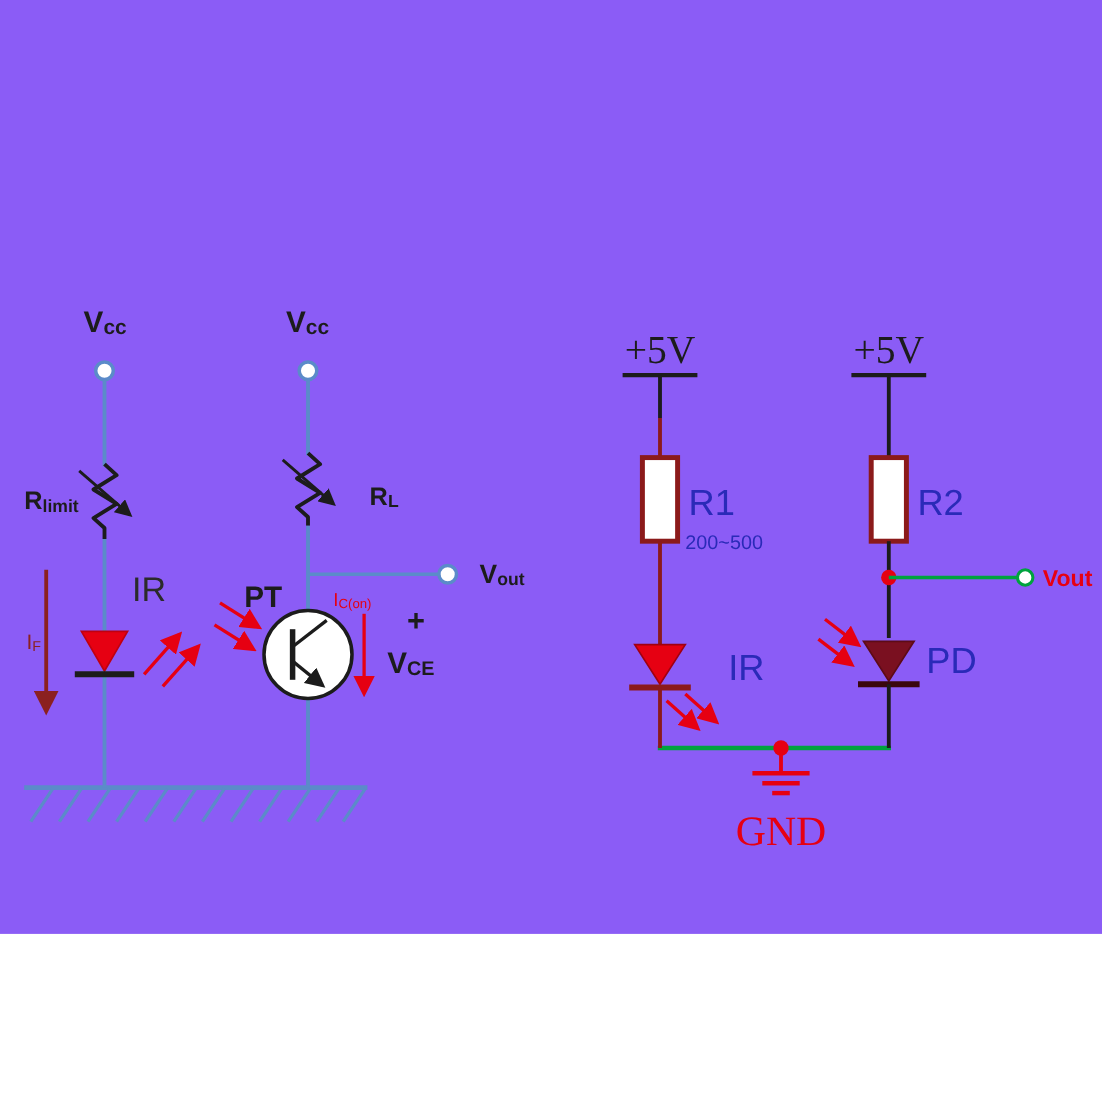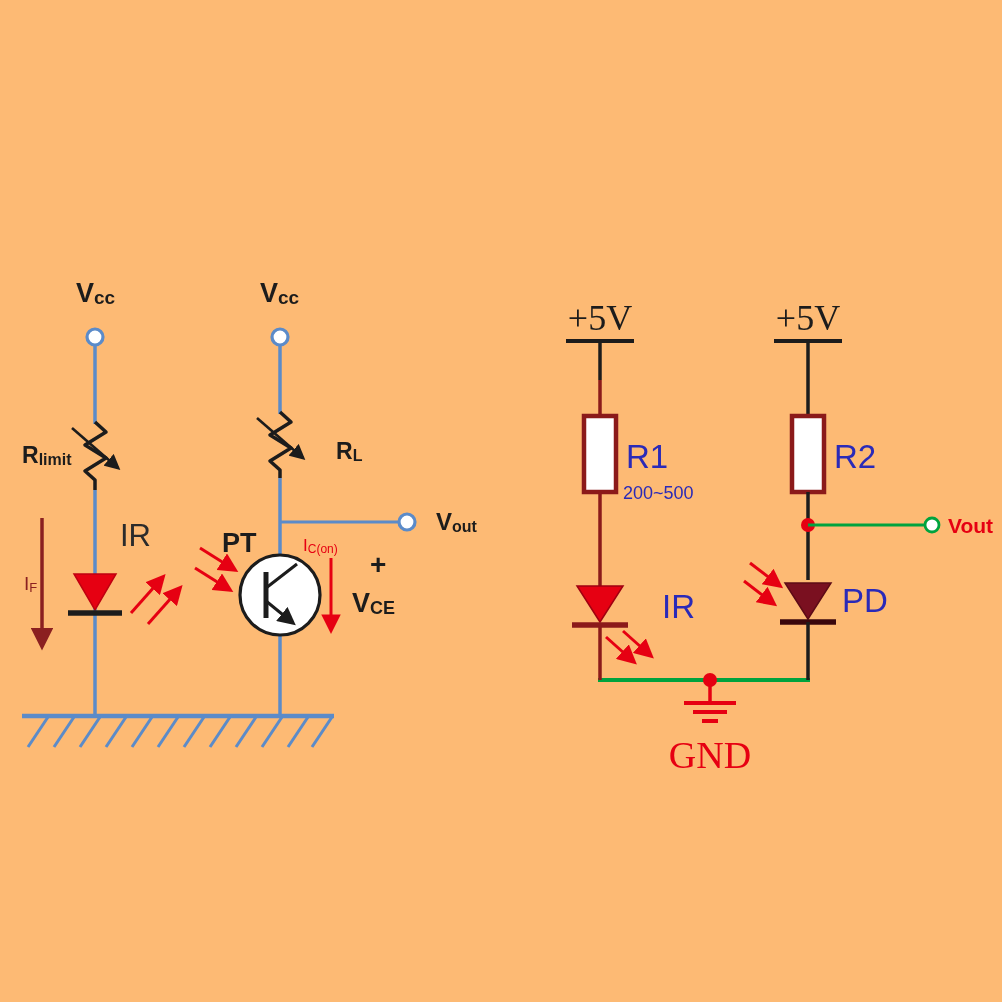--- a/index.html
+++ b/index.html
@@ -1,16 +1,16 @@
 <!DOCTYPE html>
 <html><head>
 <meta charset="utf-8">
 <style>
   html,body{margin:0;padding:0;background:#fff;}
-  .page{width:1002px;height:1002px;background:#fdba74;position:relative;overflow:hidden;
+  .page{width:1002px;height:849px;background:#8b5cf6;position:relative;overflow:hidden;
         font-family:"Liberation Sans", sans-serif;}
   svg{display:block;}
   text{user-select:none;}
   .lbl-black{fill:#1c1c1c;font-weight:bold;font-family:"Liberation Sans",sans-serif;}
   .lbl-gray{fill:#2b2b2b;font-family:"Liberation Sans",sans-serif;}
   .lbl-blue{fill:#2a2ab8;font-family:"Liberation Sans",sans-serif;}
   .lbl-red{fill:#e60012;font-family:"Liberation Sans",sans-serif;}
   .lbl-dred{fill:#8b2020;font-family:"Liberation Sans",sans-serif;}
   .serif{font-family:"Liberation Serif",serif;}
 </style>

